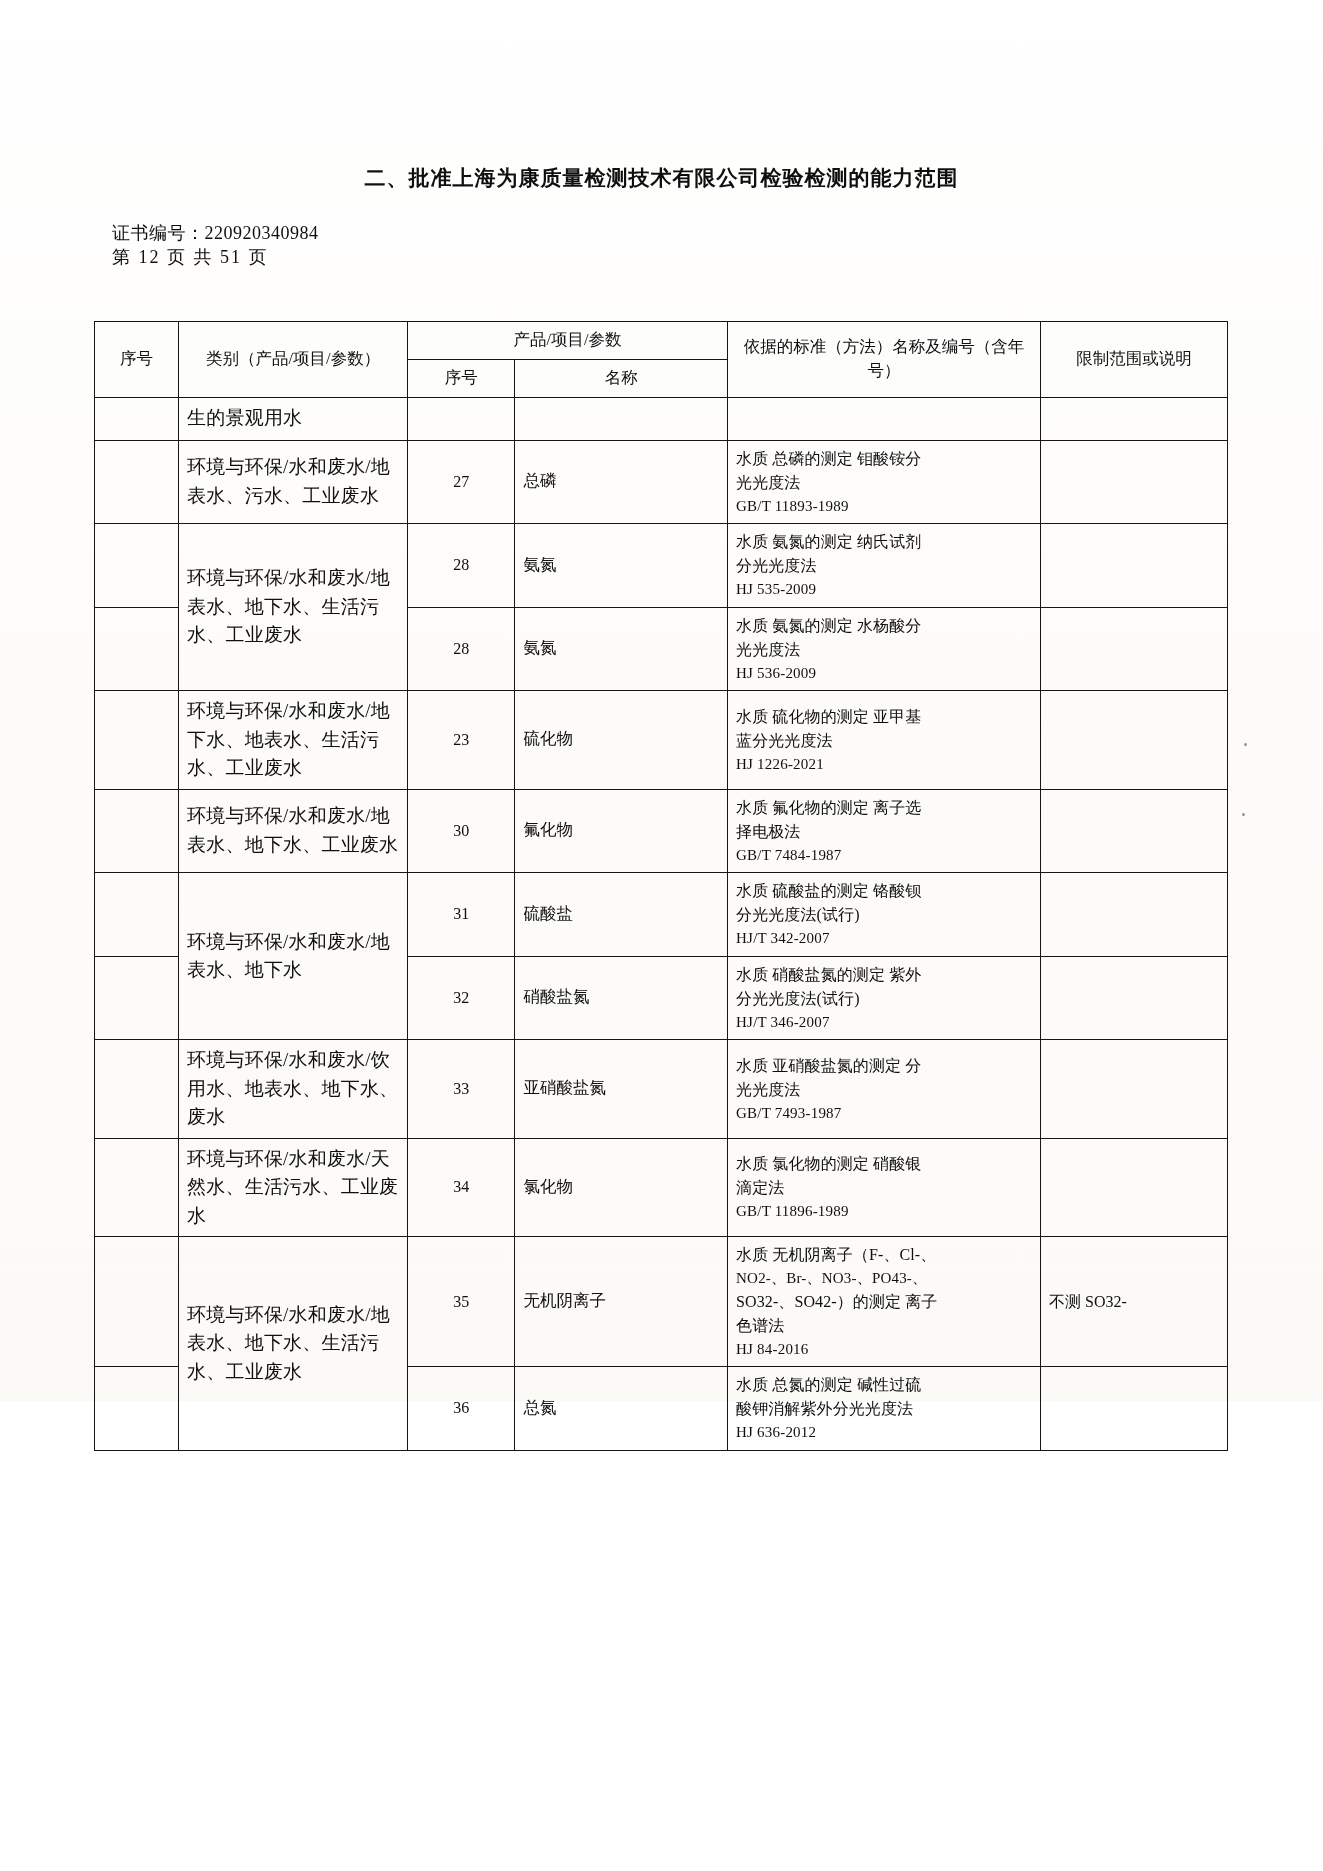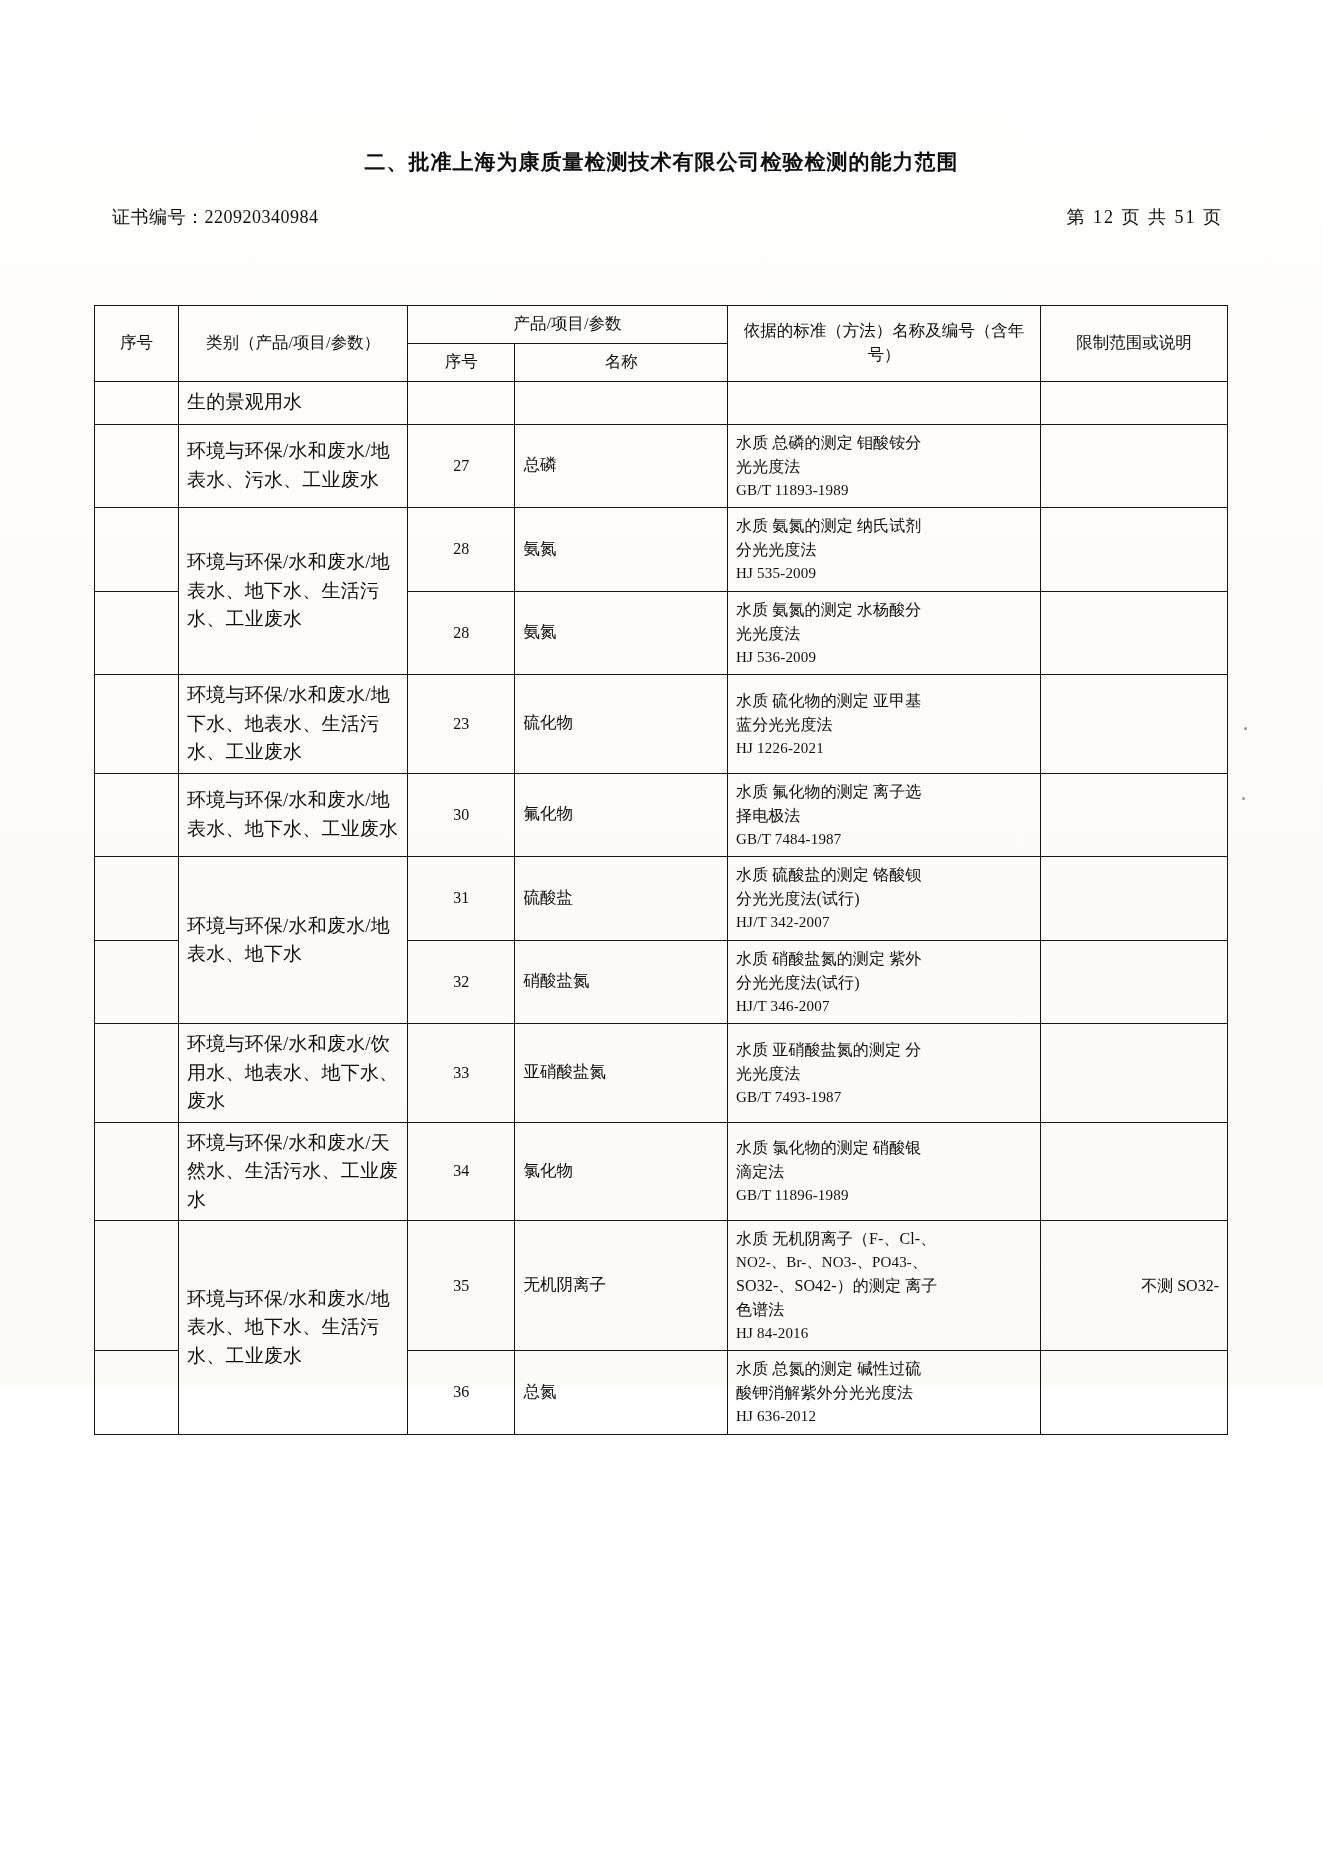--- a/index.html
+++ b/index.html
@@ -10,21 +10,21 @@
   body {
     width: 1323px;
     height: 1871px;
     font-family: "Liberation Serif", serif;
     color: #0f0f0f;
     position: relative;
     overflow: hidden;
   }
   .page {
     position: absolute;
-    left: 0; top: 0;
+    left: 0; top: 16px;
     width: 1323px;
     height: 1385px;
     background: #fdfdfb;
   }
   
   .page:before {
     content: "";
     position: absolute;
     left: 0; top: 0; right: 0; bottom: 0;
     background: linear-gradient(180deg,#ffffff 0%, #fdfcfa 40%, #fbfaf7 100%);
@@ -42,20 +42,21 @@
   }
   .cert-row {
     position: absolute;
     left: 112px;
     right: 100px;
     top: 205px;
     display: flex;
     justify-content: space-between;
     align-items: baseline;
     font-size: 18px;
+    flex-direction: column;
   }
   .cert-no {
     letter-spacing: 0.5px;
   }
   .page-no {
     letter-spacing: 2px;
   }
   .addr {
     position: absolute;
     left: 112px;
@@ -96,21 +97,21 @@
     letter-spacing: 0.2px;
   }
   td.std {
     font-size: 16px;
     line-height: 1.62;
     letter-spacing: 0.1px;
     margin-top: 12px;
   }
   td.note {
     font-size: 16px;
-    text-align: right;
+    text-align: left;
   }
   .mono {
     font-family: Liberation Serif, serif;
     font-size: 15px;
     letter-spacing: 0.2px;
   }
   .pname {
     text-align: left;
     font-size: 16.5px;
   }

